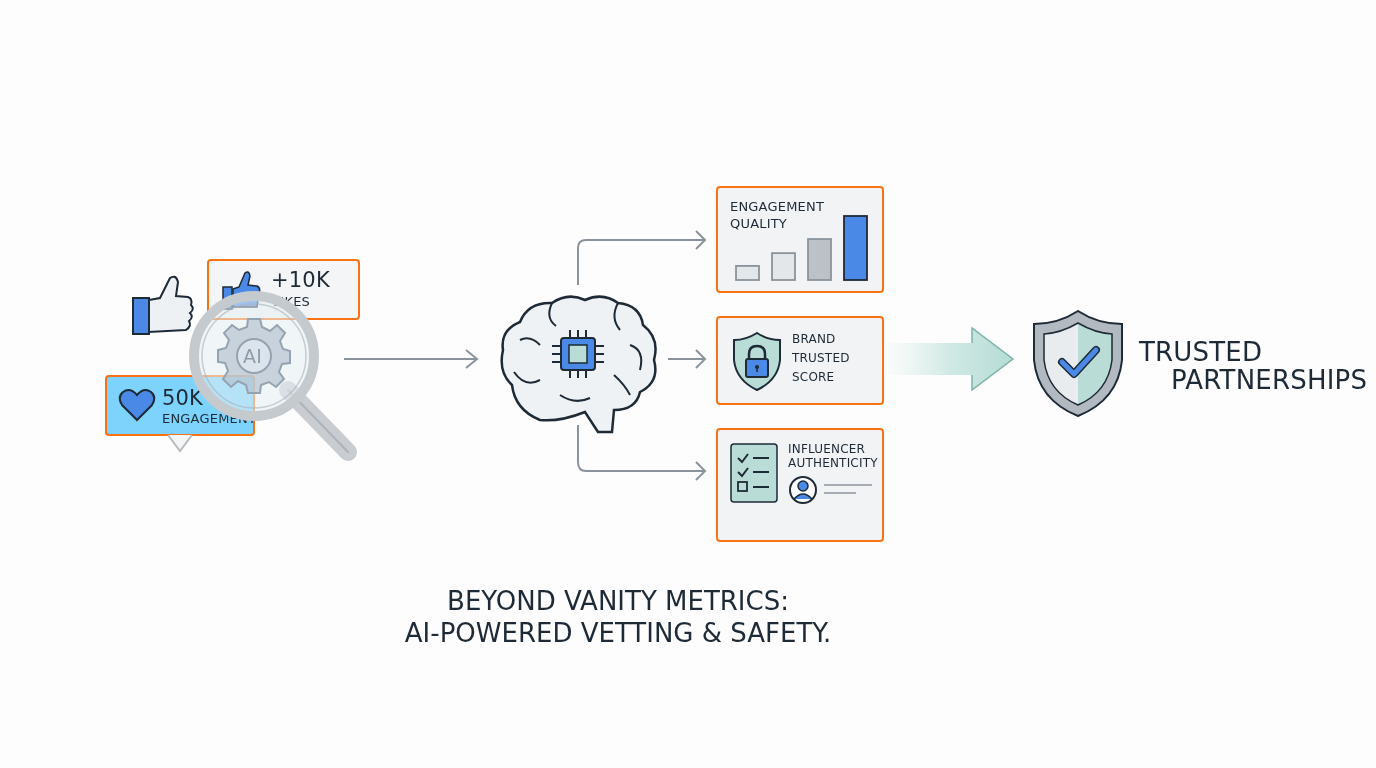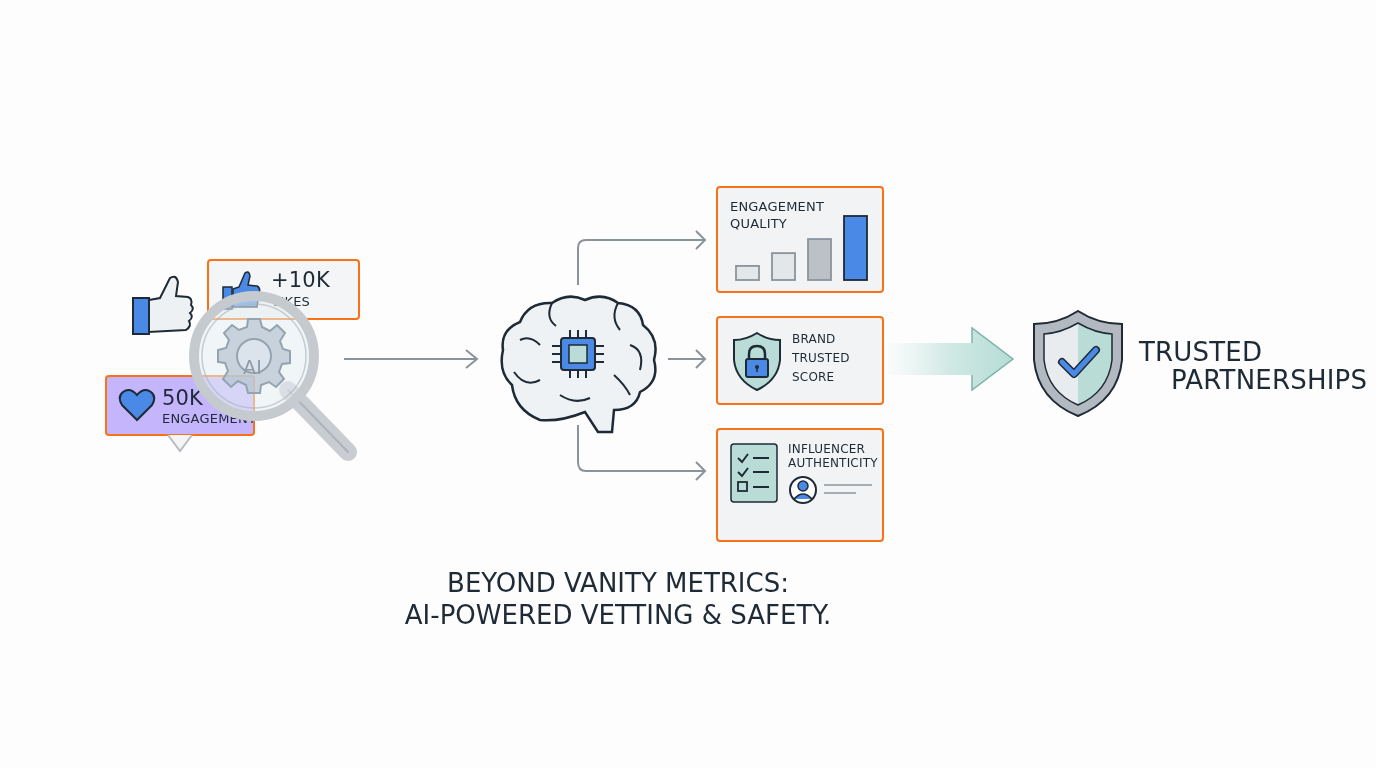--- a/index.html
+++ b/index.html
@@ -3,21 +3,21 @@
 <meta charset="utf-8">
 <style>
   html, body { margin:0; padding:0; }
   body { width:1376px; height:768px; background:#fdfdfd; position:relative; overflow:hidden; font-family:"DejaVu Sans", sans-serif; color:#1e2a36; }
   .abs { position:absolute; }
   svg.stage { position:absolute; left:0; top:0; }
   .card { position:absolute; background:#f1f3f5; border:2px solid #f97316; border-radius:4px; box-sizing:border-box; }
   .lbl { position:absolute; font-family:"DejaVu Sans", sans-serif; color:#1e2a36; letter-spacing:0.2px; line-height:1.2; }
   .small { font-size:13px; }
   .mid { font-size:12px; }
-  .title { position:absolute; left:0; width:1236px; text-align:center; font-size:26px; line-height:36px; color:#1e2a36; }
+  .title { position:absolute; left:0; width:1236px; text-align:center; font-size:26px; line-height:36px; color:#1e2a36;margin-top:18px; }
   .trusted { font-size:26px; line-height:28px; }
 </style>
 </head>
 <body>
 
 <svg class="stage" width="1376" height="768" viewBox="0 0 1376 768">
 
   <g>
     <rect x="133" y="298" width="16" height="36" fill="#4a8ae6" stroke="#1e2a36" stroke-width="2"></rect>
     <path d="M149 300 L160 298 L170 278 Q176 274 178 282 L176 296 L188 297 Q193 299 191 305 Q195 309 190 313 Q194 317 189 321 Q192 326 186 330 L149 332 Z" fill="#eef1f4" stroke="#1e2a36" stroke-width="2"></path>
@@ -93,42 +93,42 @@
 
 <div class="card" style="left:207px; top:259px; width:153px; height:61px; background:#f3f5f7;">
   <svg class="abs" style="left:10px; top:6px;" width="44" height="44">
     <rect x="4" y="20" width="9" height="22" fill="#4a8ae6" stroke="#1e2a36" stroke-width="1.5"></rect>
     <path d="M14 22 L20 20 L26 6 Q30 3 31 9 L29 18 L38 19 Q42 21 40 26 L38 40 L14 40 Z" fill="#4a8ae6" stroke="#1e2a36" stroke-width="1.5"></path>
   </svg>
   <span class="lbl" style="left:62px; top:7px; font-size:21px;">+10K</span>
   <span class="lbl small" style="left:64px; top:33px;">LIKES</span>
 </div>
 
-<div class="card" style="left:105px; top:375px; width:150px; height:61px; background:#c4b5fd;">
+<div class="card" style="left:105px; top:375px; width:150px; height:61px; background:#7dd3fc;">
   <svg class="abs" style="left:10px; top:10px;" width="40" height="36">
     <path d="M20 33 L5 18 Q0 10 6 5 Q13 0 20 8 Q27 0 34 5 Q40 10 35 18 Z" fill="#4a8ae6" stroke="#1e2a36" stroke-width="2"></path>
   </svg>
   <span class="lbl" style="left:55px; top:9px; font-size:21px;">50K</span>
   <span class="lbl small" style="left:55px; top:34px;">ENGAGEMENT</span>
 </div>
 <svg class="abs" style="left:166px; top:434px;" width="30" height="20">
   <path d="M2 1 L14 17 L26 1" fill="#f3f5f7" stroke="#b7bcc2" stroke-width="2"></path>
 </svg>
 
 <svg class="abs" style="left:188px; top:290px;" width="180" height="180">
   <line x1="100" y1="100" x2="160" y2="162" stroke="#c9cdd2" stroke-width="18" stroke-linecap="round"></line>
   <line x1="100" y1="100" x2="160" y2="162" stroke="#9aa2ab" stroke-width="2" stroke-linecap="round" opacity="0.6"></line>
   <circle cx="66" cy="66" r="60" fill="#e6eef3" fill-opacity="0.55" stroke="#c5cacf" stroke-width="10"></circle>
   <circle cx="66" cy="66" r="52" fill="none" stroke="#a9b1b9" stroke-width="1.5" opacity="0.6"></circle>
   <g transform="translate(66,66)">
     <path d="M-6 -34 L6 -34 L8 -26 L16 -22 L23 -28 L31 -20 L26 -12 L29 -4 L36 -2 L36 10 L28 11 L25 19 L30 26 L22 34 L15 29 L7 32 L6 40 L-6 40 L-8 32 L-16 28 L-23 34 L-31 26 L-26 18 L-29 10 L-36 9 L-36 -3 L-28 -5 L-25 -13 L-30 -20 L-22 -28 L-15 -23 L-7 -26 Z" transform="translate(0,-3)" fill="#b5c3d0" fill-opacity="0.7" stroke="#95a3b0" stroke-width="2"></path>
     <circle cx="0" cy="0" r="17" fill="#dbe4ec" stroke="#95a3b0" stroke-width="2"></circle>
   </g>
 </svg>
-<span class="lbl" style="left:243px; top:356px; font-size:19px; color:#8f9ca8;">AI</span>
+<span class="lbl" style="left:243px; top:345px; font-size:19px; color:#8f9ca8;">AI</span>
 
 <div class="card" style="left:716px; top:186px; width:168px; height:107px;">
   <span class="lbl small" style="left:12px; top:11px;">ENGAGEMENT</span>
   <span class="lbl small" style="left:12px; top:28px;">QUALITY</span>
   <svg class="abs" id="bar-svg" style="left:14px; top:24px;" width="140" height="70">
       <rect x="4" y="53.92" width="23" height="14.08" fill="#e4e7ea" stroke="#8a939c" stroke-width="1.8"></rect>
       <rect x="40" y="41.120000000000005" width="23" height="26.88" fill="#e4e7ea" stroke="#8a939c" stroke-width="1.8"></rect>
       <rect x="76" y="27.04" width="23" height="40.96" fill="#bcc1c7" stroke="#8a939c" stroke-width="1.8"></rect>
       <rect x="112" y="4" width="23" height="64" fill="#4a8ae6" stroke="#1e2a36" stroke-width="1.8"></rect>
     </svg>

